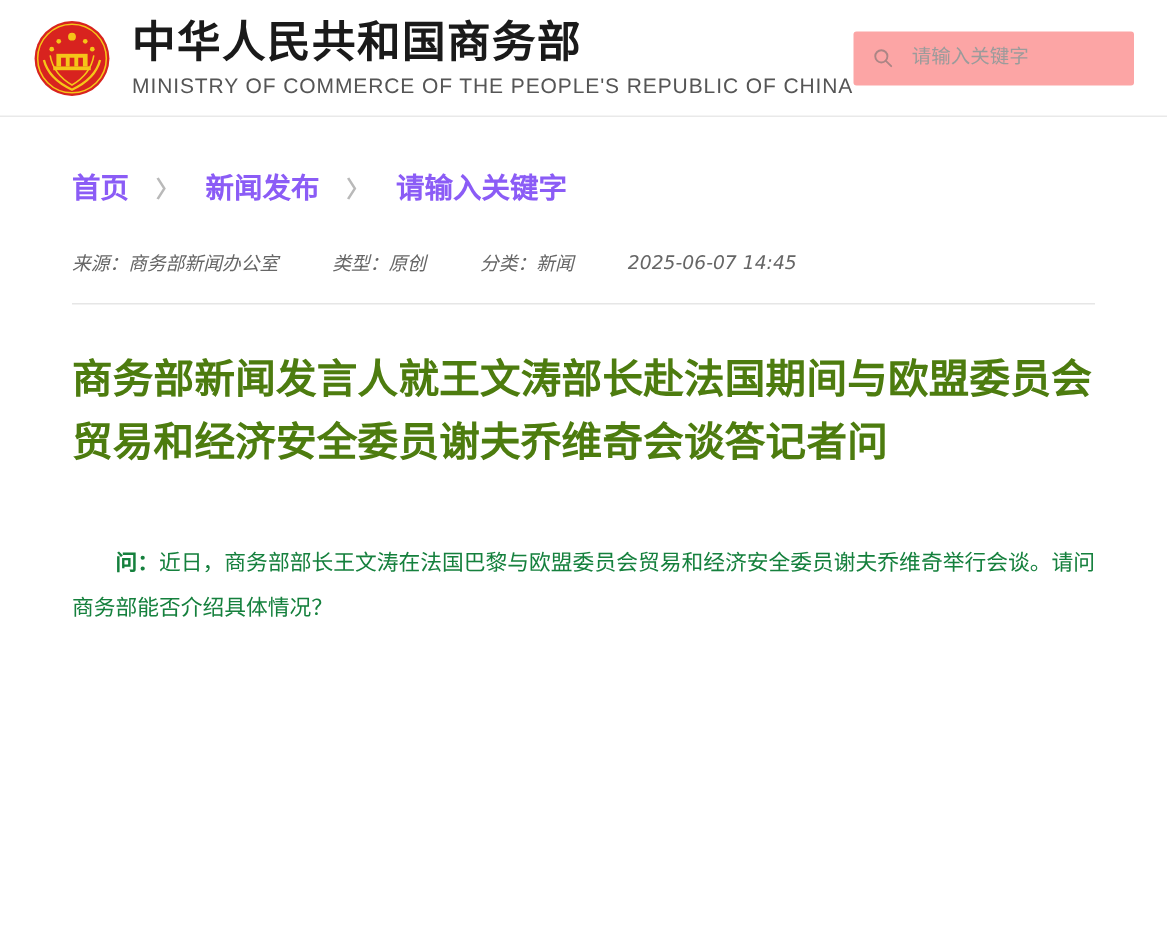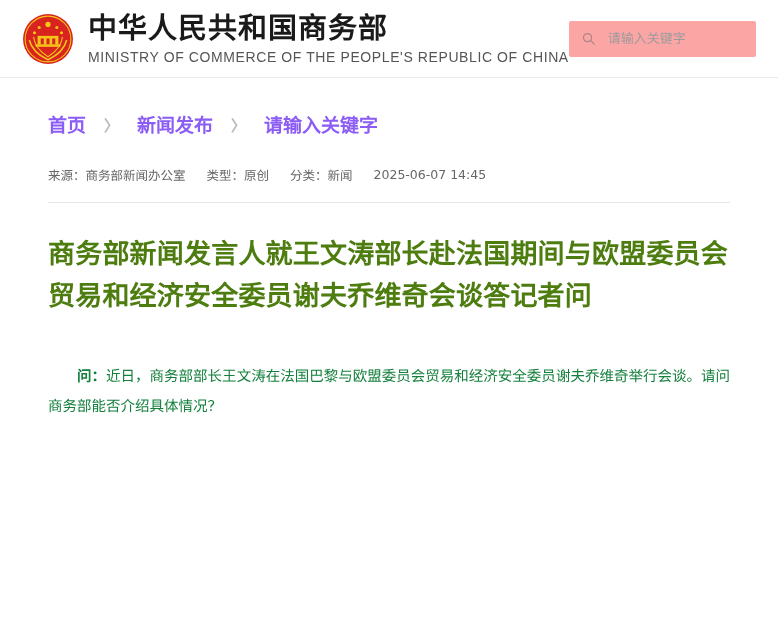--- a/index.html
+++ b/index.html
@@ -113,25 +113,26 @@
     font-size: 15px;
     font-weight: bold;
     margin: 0 18px;
     transform: translateY(1px);
   }
 
   
   .meta-bar {
     display: flex;
     align-items: center;
-    gap: 21px;
+    gap: 36px;
     font-size: 12.5px;
     color: #666;
     padding: 10px 0 18px 0;
     font-family: "DejaVu Sans", "Liberation Sans", sans-serif;
+    font-style: italic;
   }
   .meta-item { white-space: nowrap; }
 
   .divider {
     height: 1px;
     background: #e6e6e6;
     margin: 0 0 0 0;
   }
 
   

